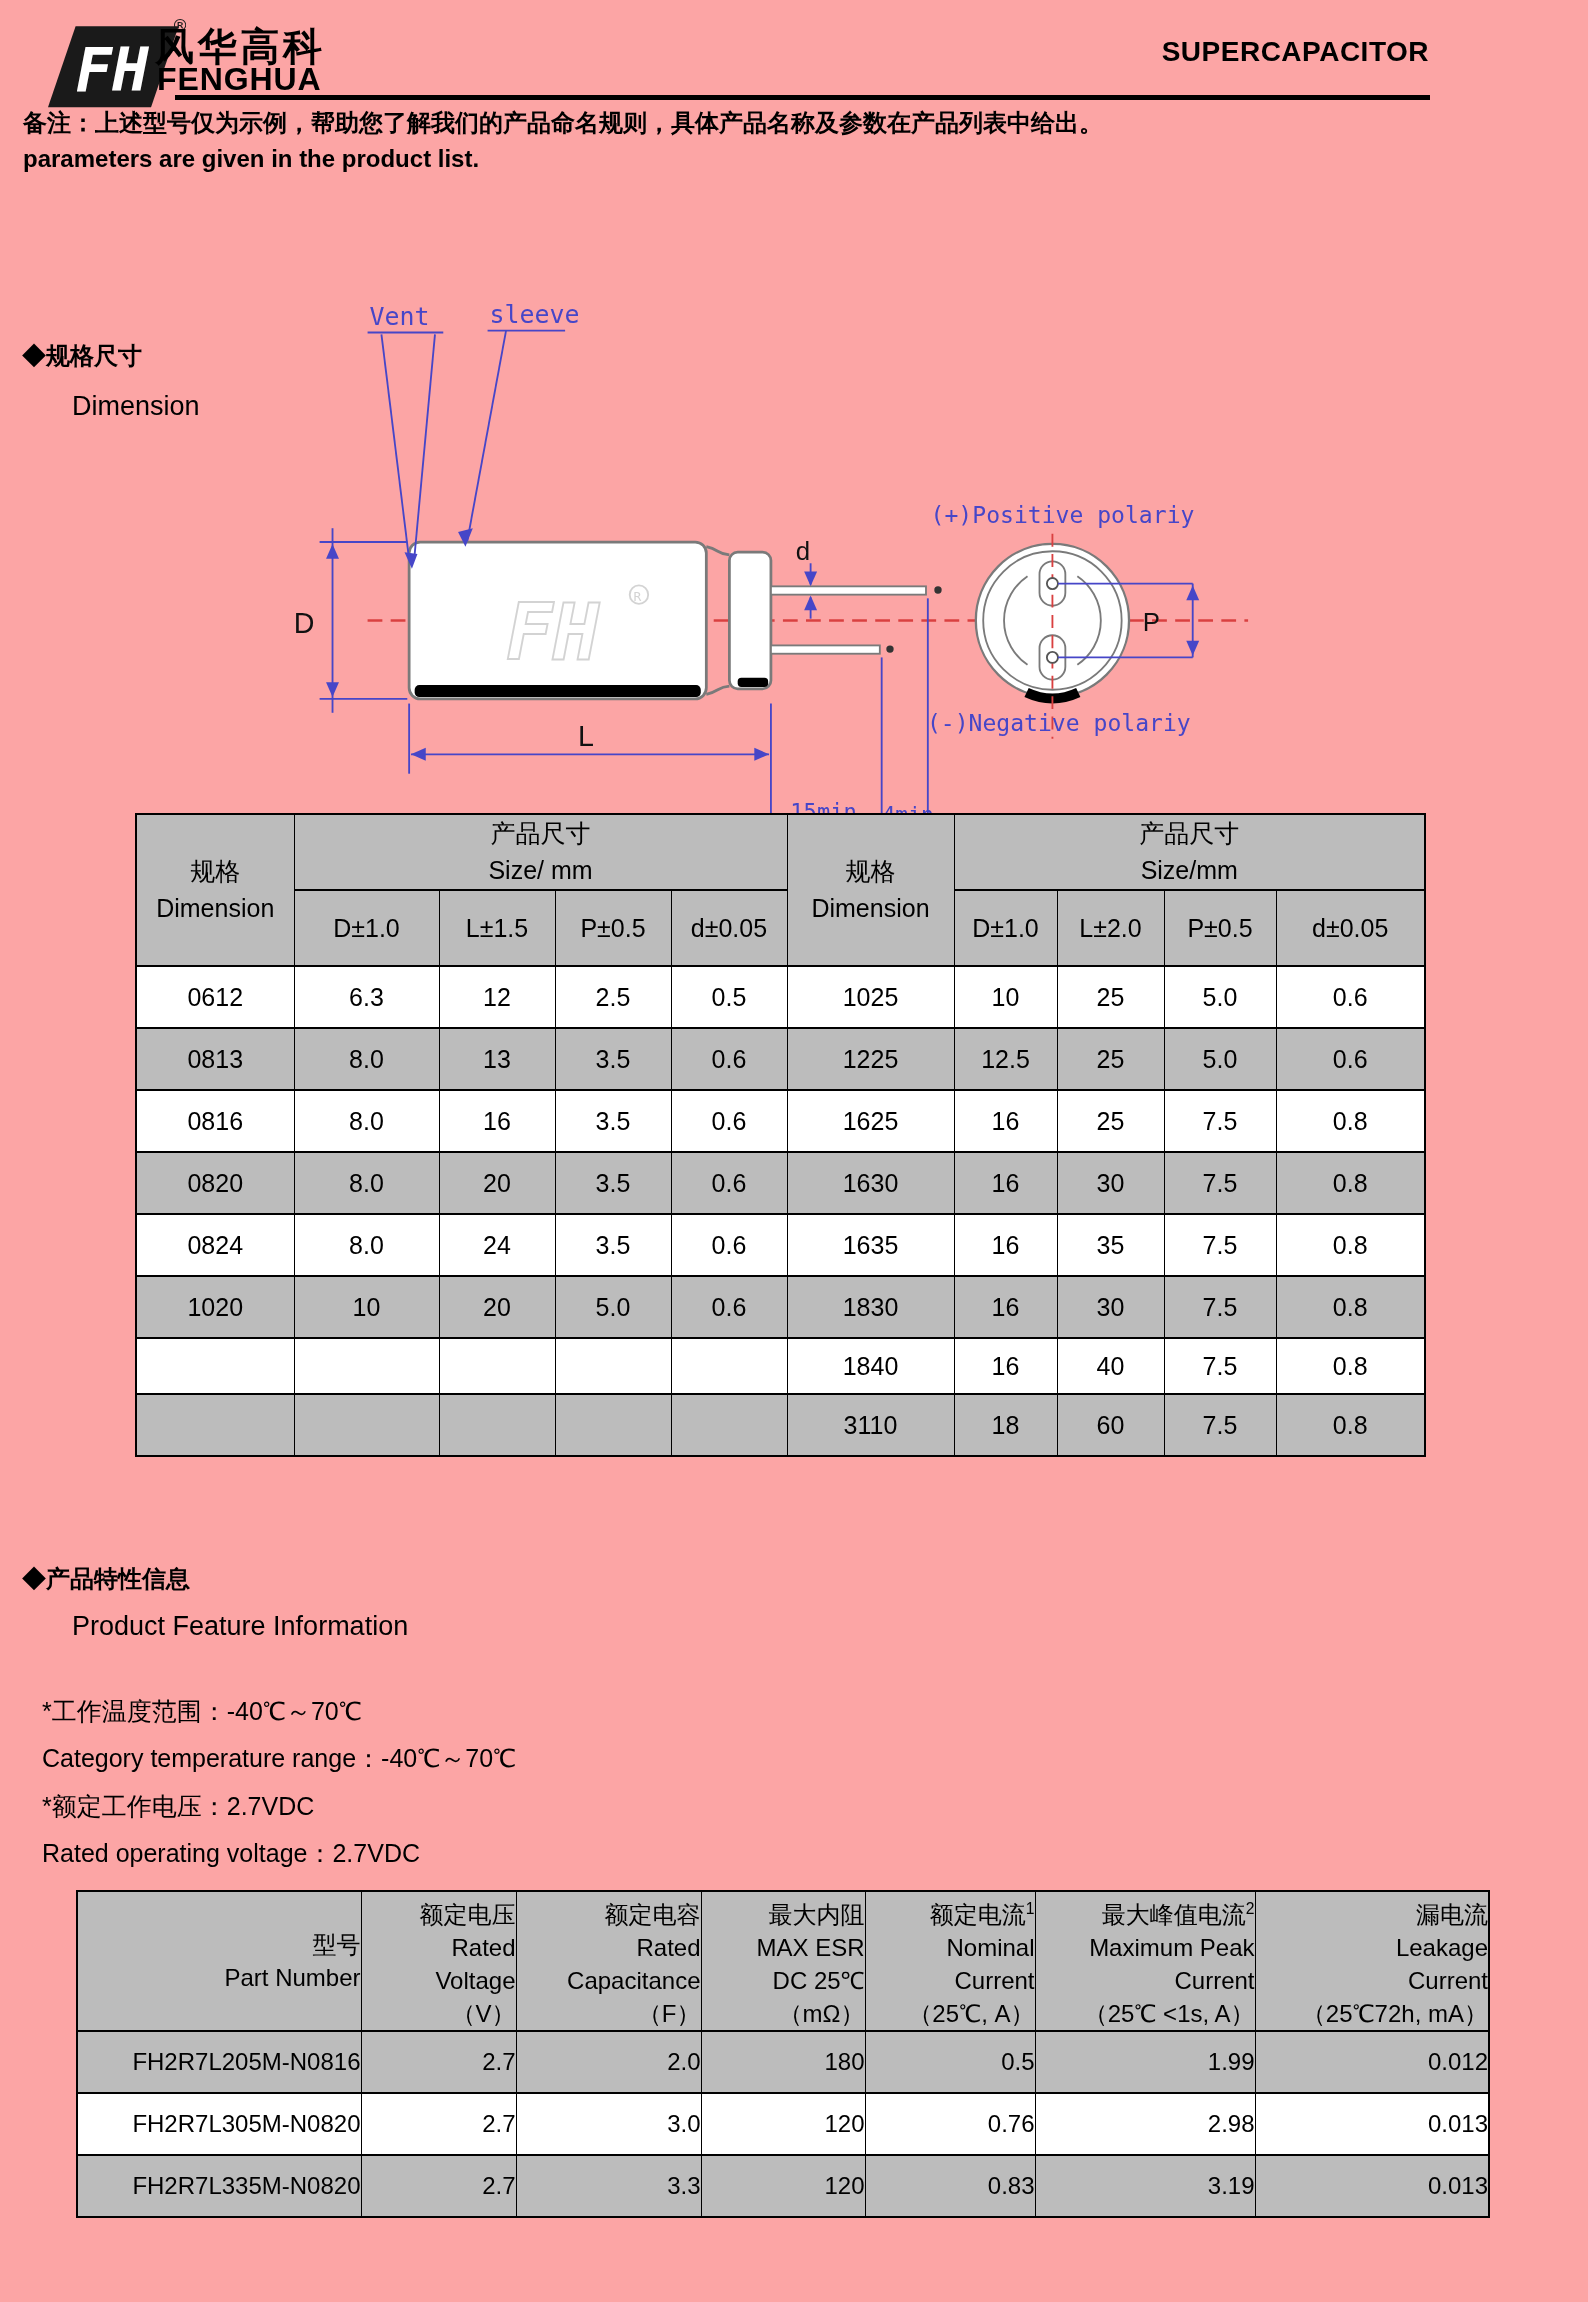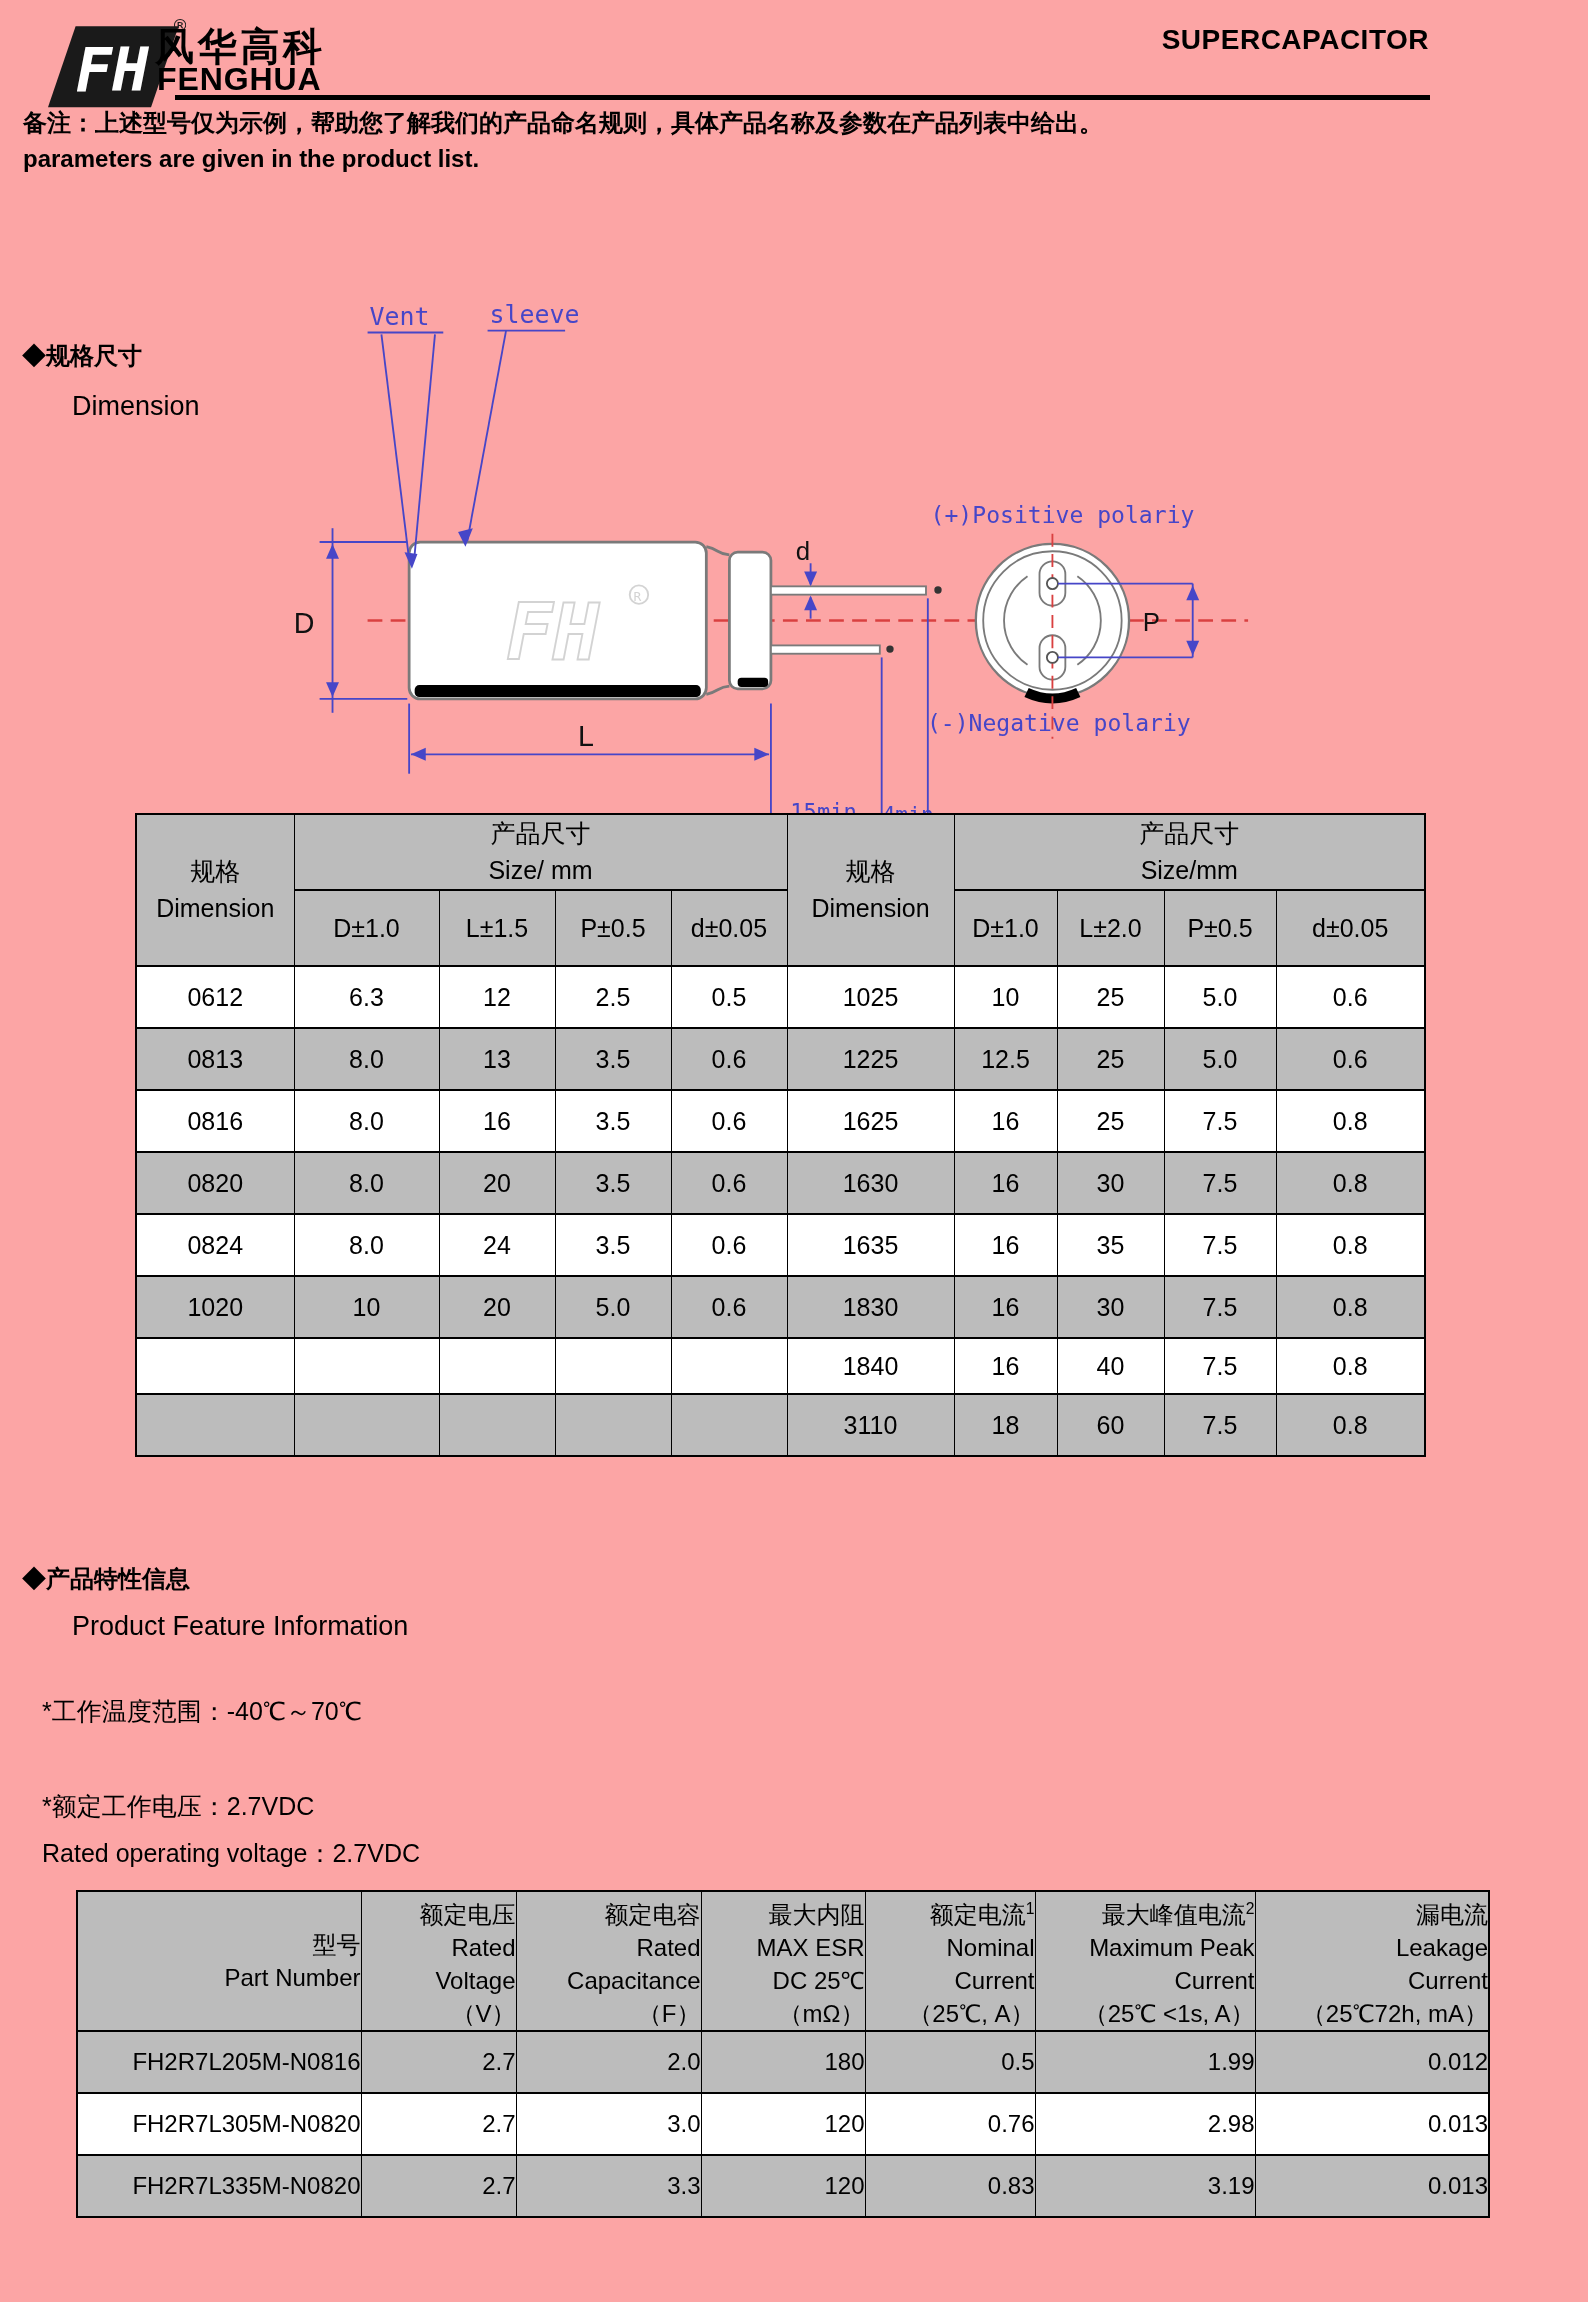--- a/index.html
+++ b/index.html
@@ -3,21 +3,21 @@
 <meta charset="utf-8">
 <style>
   html,body{margin:0;padding:0;background:#e8e8e8;}
   .page{position:relative;width:1588px;height:2303px;background:#fca5a5;
         font-family:"Liberation Sans",sans-serif;color:#000;overflow:hidden;margin:0 auto;}
   .abs{position:absolute;}
 
   
   .brand-cn{left:155px;top:20px;font-size:39px;font-weight:bold;letter-spacing:3.7px;}
   .brand-en{left:157px;top:61px;font-size:32px;font-weight:bold;letter-spacing:0.9px;}
-  .supercap{right:159px;top:24px;font-size:28px;font-weight:bold;letter-spacing:0.5px;}
+  .supercap{right:159px;top:36px;font-size:28px;font-weight:bold;letter-spacing:0.5px;}
   .hrule{left:175px;top:95px;width:1255px;height:4.6px;background:#000;}
 
   
   .note{left:23px;top:105px;width:1523px;font-size:24px;line-height:36px;}
   .note div{white-space:nowrap;font-weight:bold;}
 
   
   .sec-cn{font-size:24px;font-weight:bold;}
   .sec-en{font-size:27px;}
 
@@ -306,20 +306,21 @@
           <td class="gray">7.5</td>
           <td class="gray">0.8</td>
       </tr>
     </tbody>
   </table>
 
   <div class="abs sec-cn" style="left:22px;top:1563px;">◆产品特性信息</div>
   <div class="abs sec-en" style="left:72px;top:1611px;">Product Feature Information</div>
 
   <div class="abs feat" style="left:42px;top:1695px;">*工作温度范围：-40℃～70℃</div>
+  <div class="abs feat" style="left:42px;top:1742px;">Category temperature range：-40℃～70℃</div>
   <div class="abs feat" style="left:42px;top:1790px;">*额定工作电压：2.7VDC</div>
   <div class="abs feat" style="left:42px;top:1837px;">Rated operating voltage：2.7VDC</div>
 
   <table class="abs ftbl" style="left:76px;top:1890px;width:1412px;">
     <colgroup>
       <col style="width:284px">
         <col style="width:155px">
         <col style="width:185px">
         <col style="width:164px">
       <col style="width:170px">

